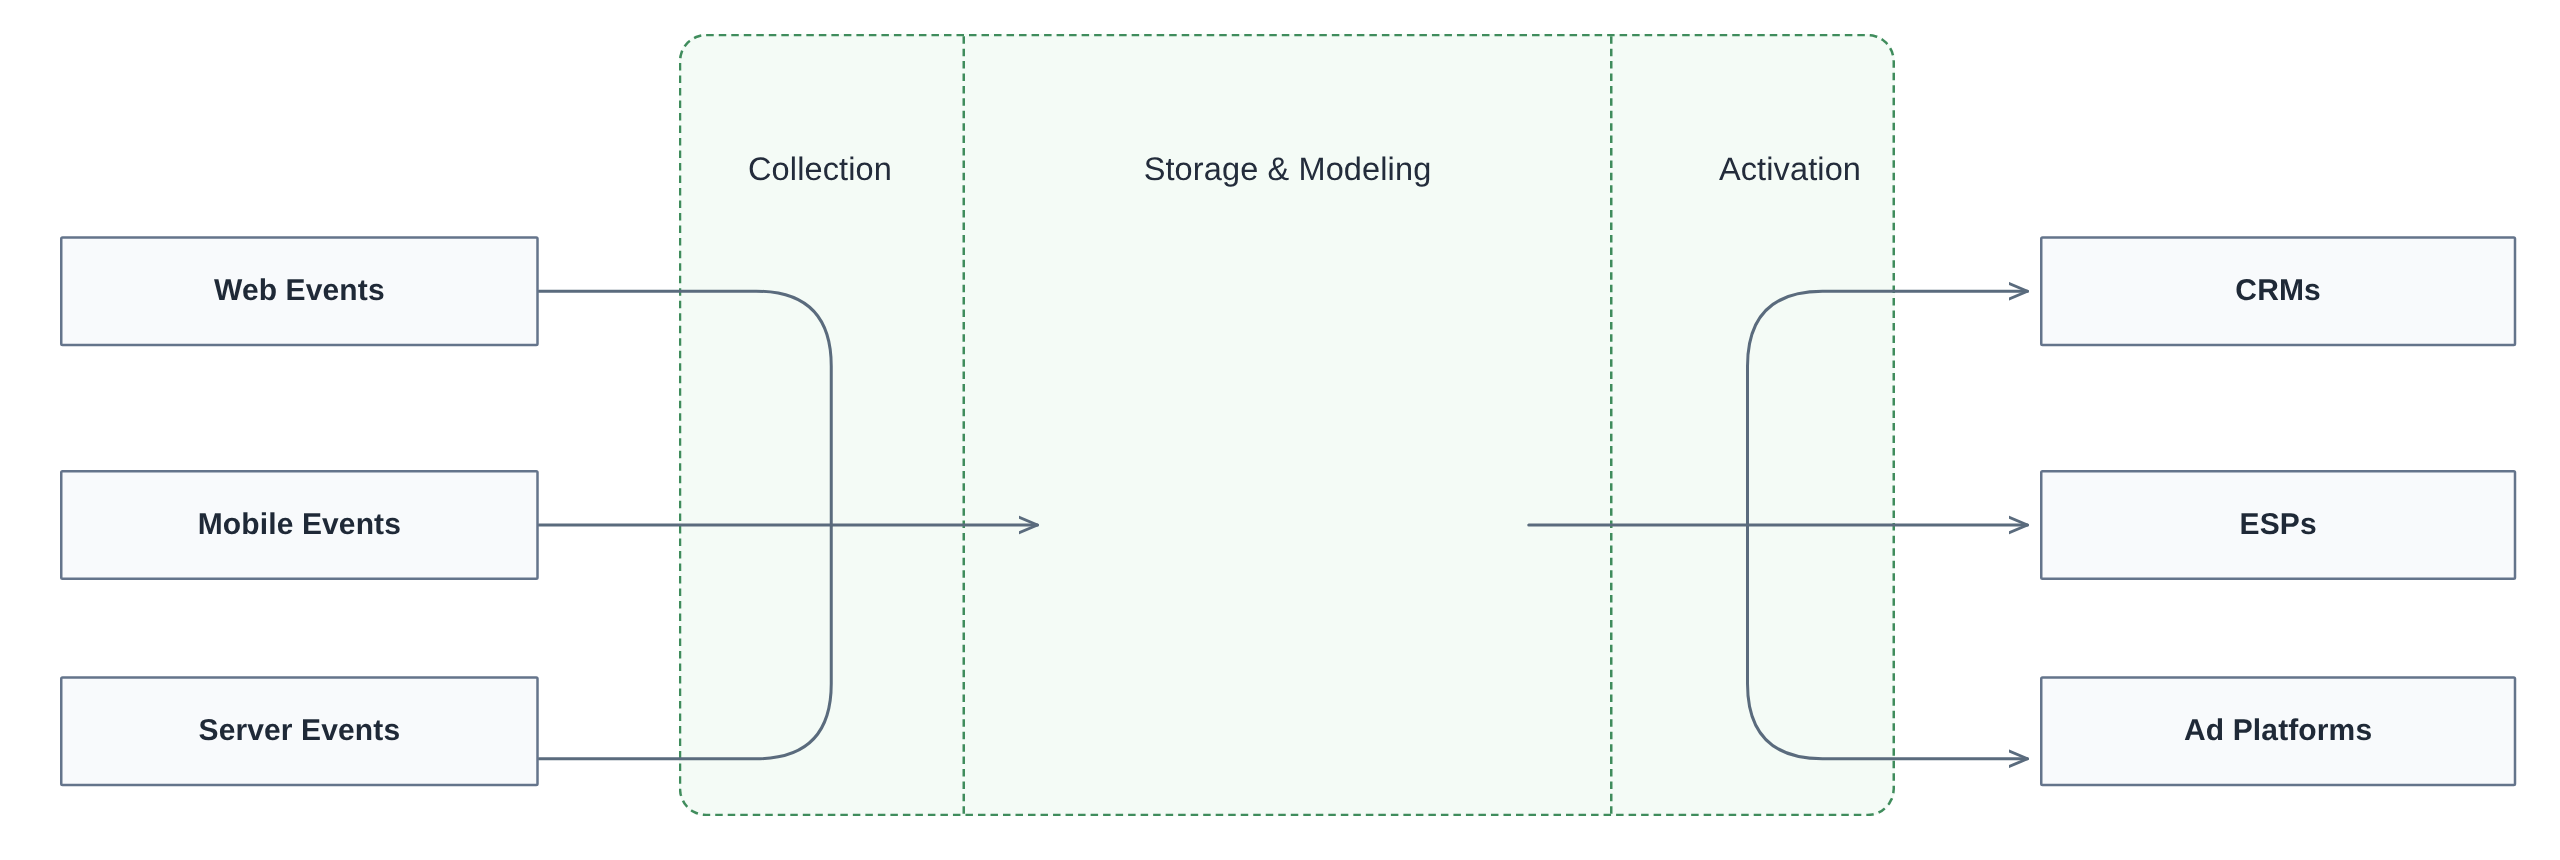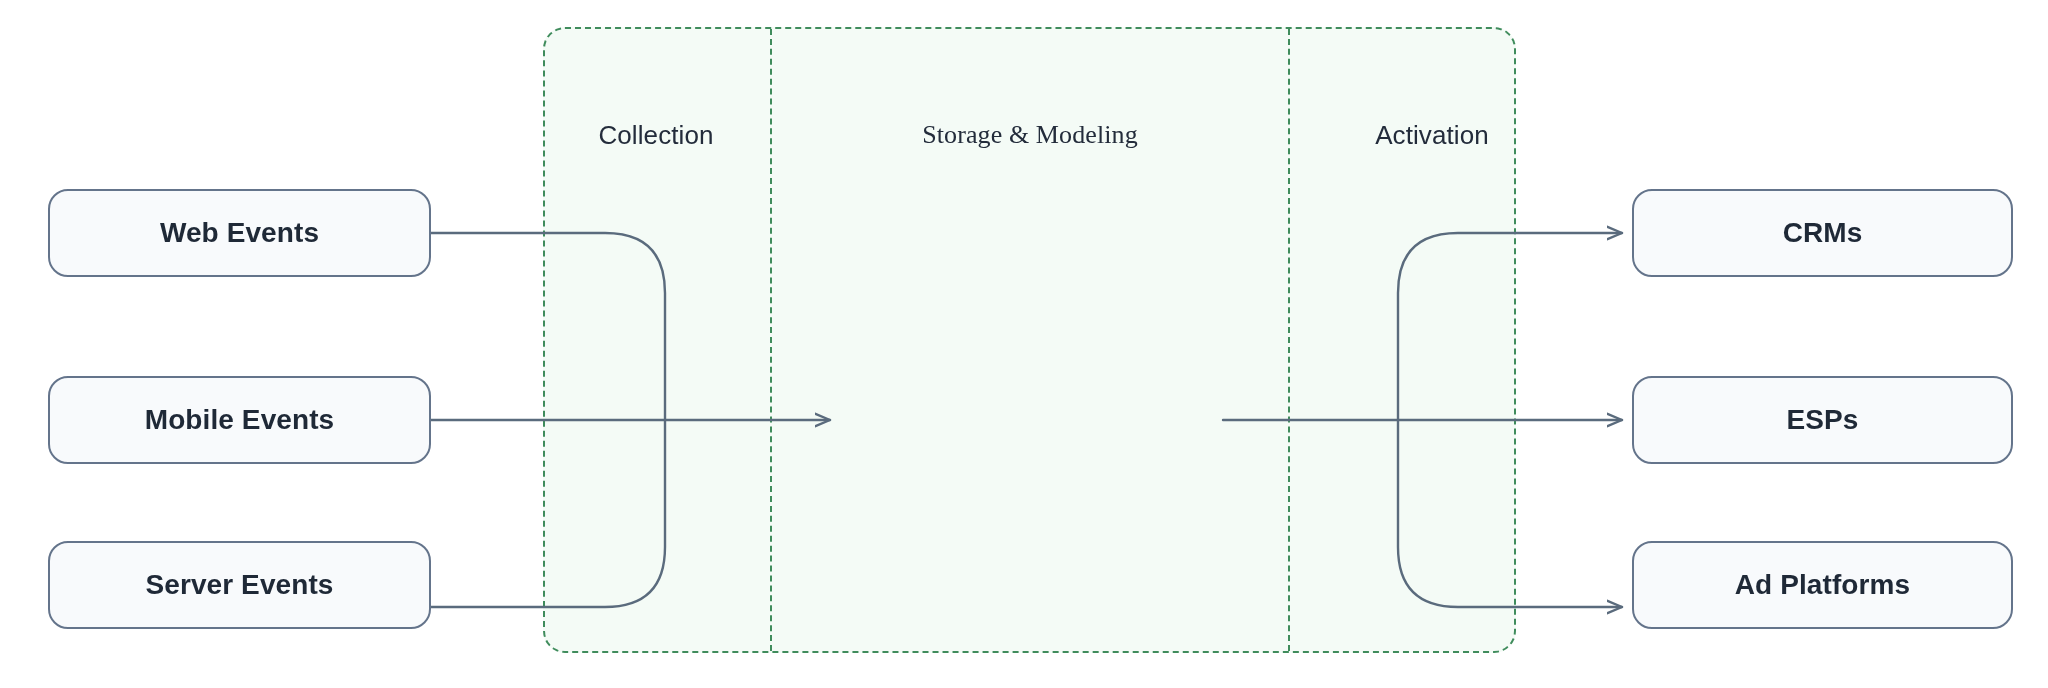--- a/index.html
+++ b/index.html
@@ -36,23 +36,23 @@
     white-space:nowrap;
     transform:translateX(-50%);
   }
 
   
   .node{
     position:absolute;
     box-sizing:border-box;
     display:flex;align-items:center;justify-content:center;
     border:2px solid #64748b;
-    border-radius:20px;
+    border-radius:2px;
     background:#f8fafc;
-    font-size:28px;
+    font-size:24px;
     font-weight:bold;
     color:#1f2937;
     letter-spacing:0.1px;
     white-space:nowrap;
   }
   .node.source{left:48px;width:383px;height:88px;}
   .node.sink{left:1632px;width:381px;height:88px;}
   .node.hub{
     left:840px;top:283px;width:383px;height:274px;
     background:#cdead0;
@@ -73,21 +73,21 @@
 <body>
 
 <div id="stage">
 
   <div class="zone-wrap">
     <div class="zone-divider" style="left:225px;"></div>
     <div class="zone-divider" style="left:743px;"></div>
   </div>
 
   <div class="zone-label" style="left:656px;">Collection</div>
-  <div class="zone-label" style="left:1030px;font-family:Liberation Serif, serif;">Storage &amp; Modeling</div>
+  <div class="zone-label" style="left:1030px;">Storage &amp; Modeling</div>
   <div class="zone-label" style="left:1402px;margin-left:30px;">Activation</div>
 
   <svg id="wires" viewBox="0 0 2048 688">
     <defs>
       <marker id="arw" viewBox="0 0 10 10" refX="9" refY="5" markerWidth="7" markerHeight="7" orient="auto-start-reverse">
         <path d="M 0 1.2 L 9 5 L 0 8.8" fill="none" stroke="#5a6b7d" stroke-width="1.4" stroke-linecap="round" stroke-linejoin="round"></path>
       </marker>
     </defs>
     <g fill="none" stroke="#5a6b7d" stroke-width="2.4" stroke-linecap="round">
 

